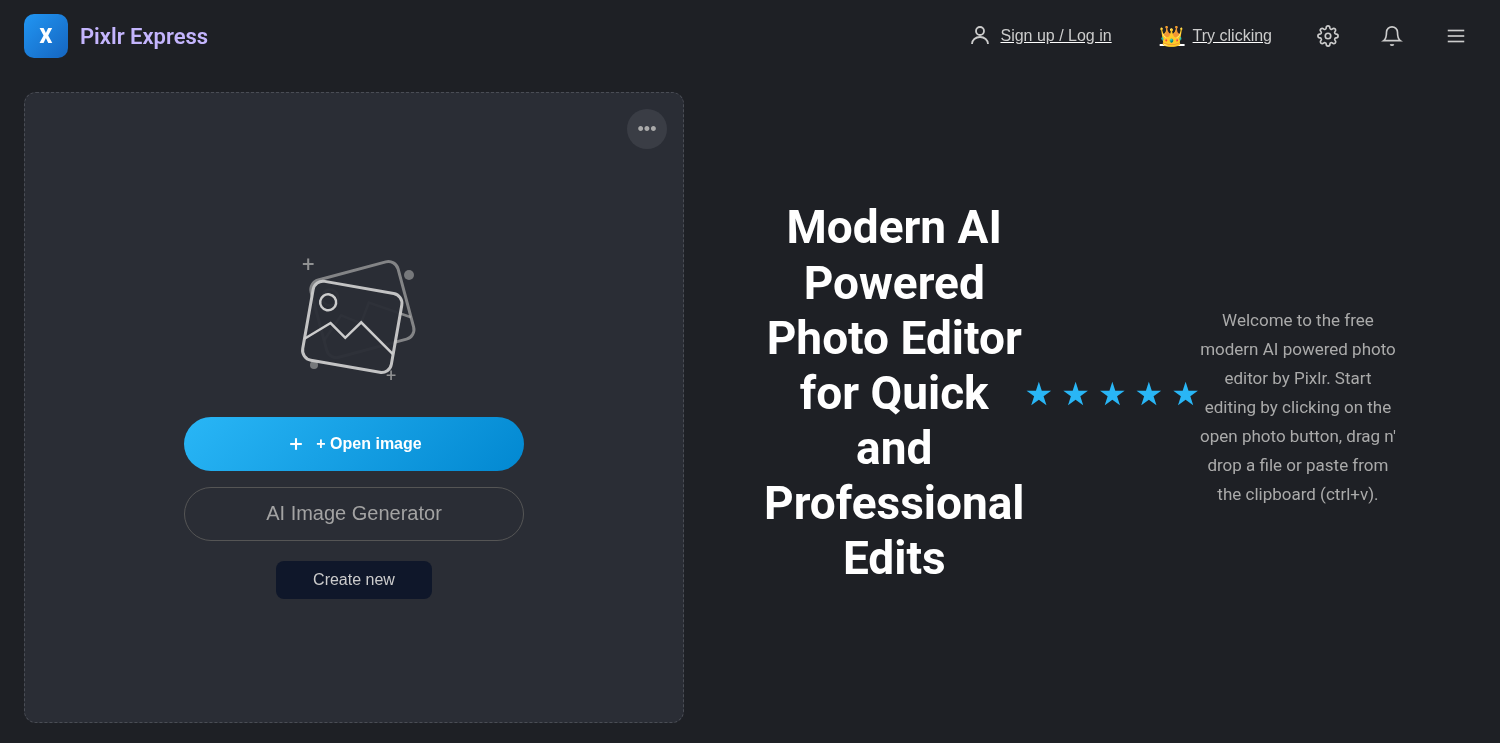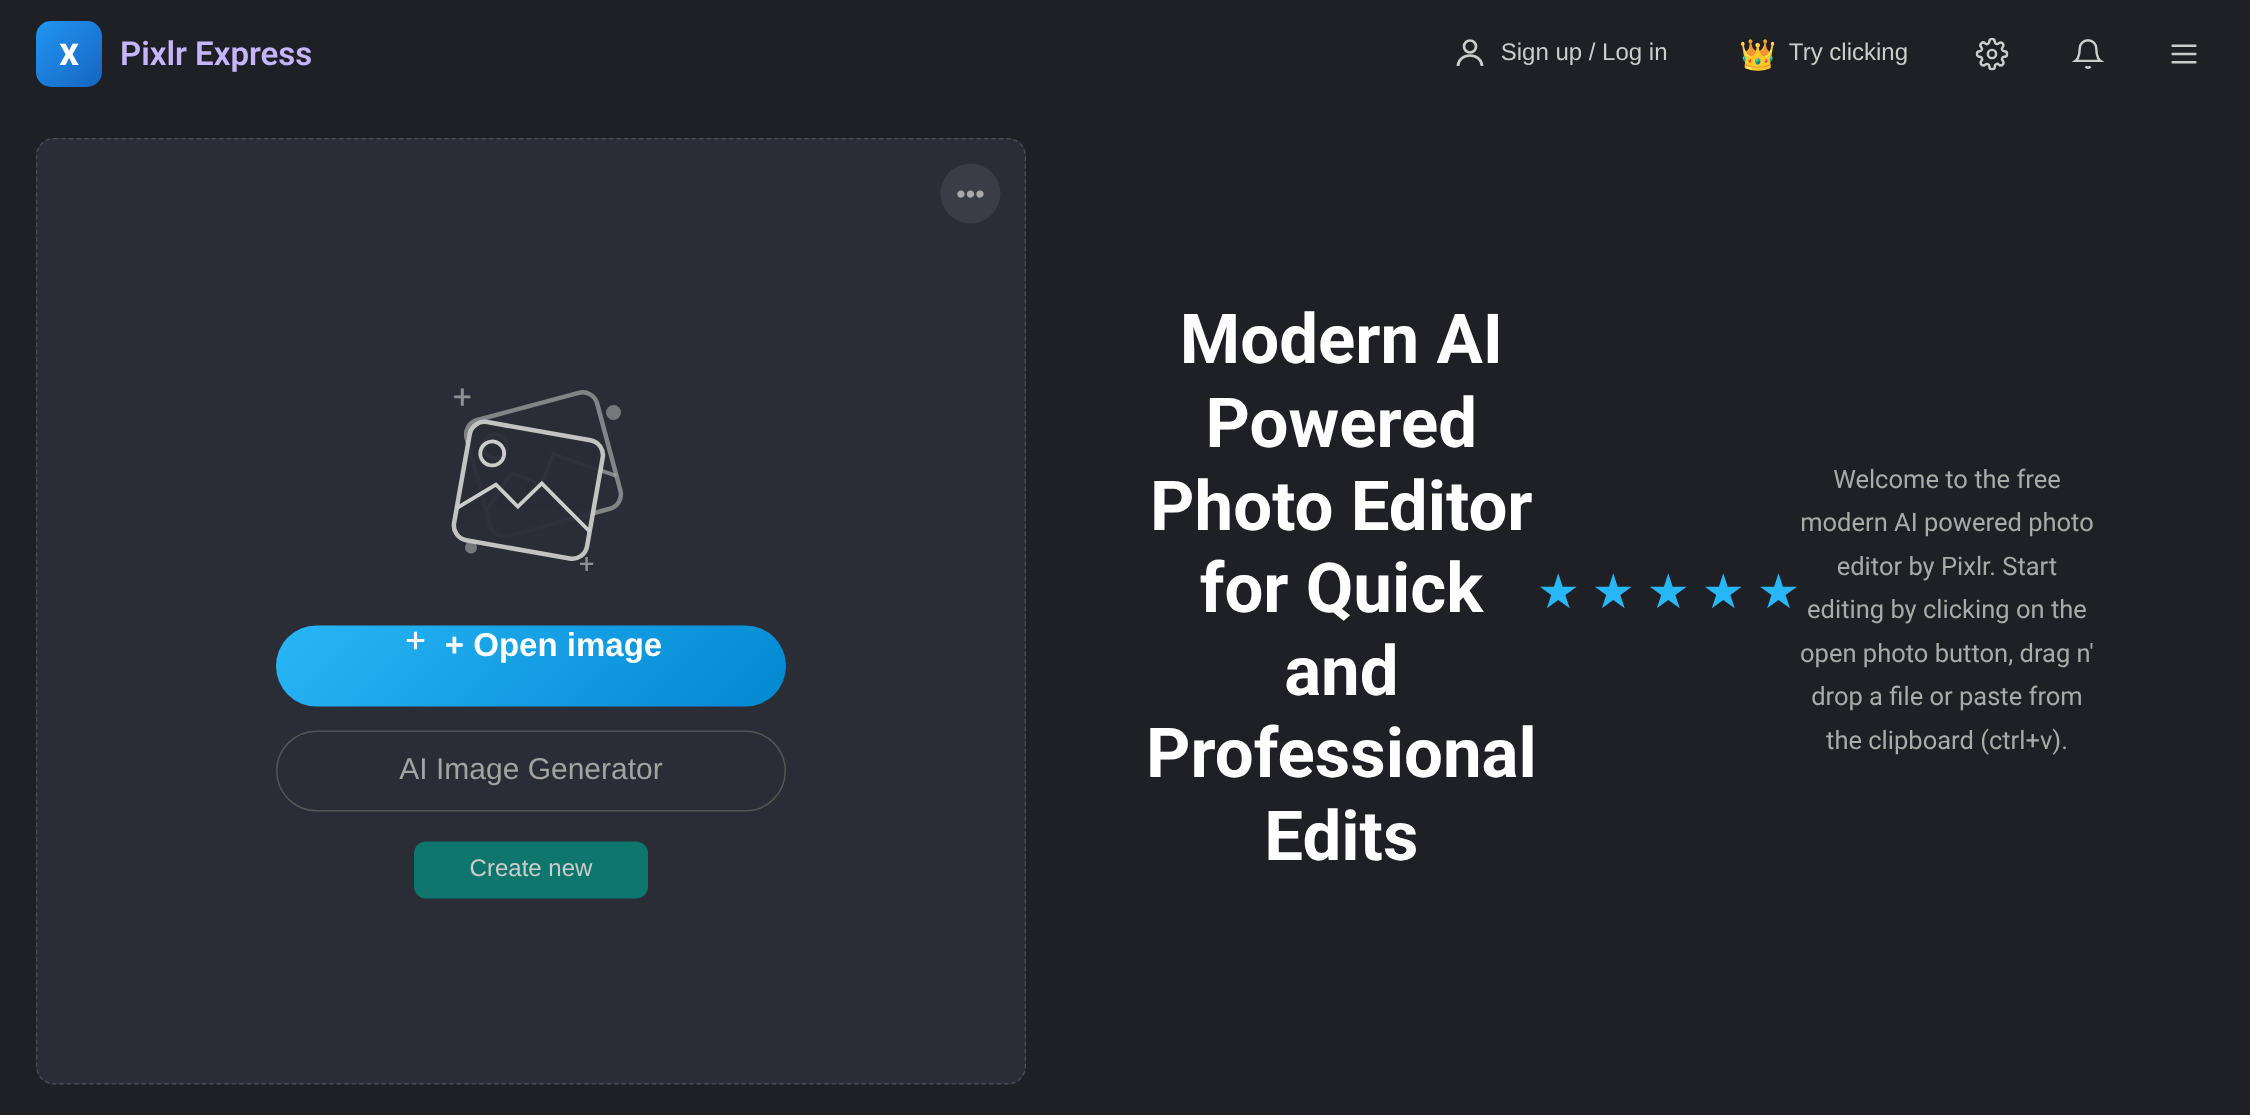--- a/index.html
+++ b/index.html
@@ -49,20 +49,21 @@
     .app-title {
       font-size: 22px;
       font-weight: 600;
       color: #c4b5fd;
     }
 
     .header-right {
       display: flex;
       align-items: center;
       gap: 24px;
+      text-decoration: underline;
     }
 
     .sign-up-btn {
       display: flex;
       align-items: center;
       gap: 8px;
       color: #cccccc;
       font-size: 16px;
       cursor: pointer;
       background: none;
@@ -145,24 +146,25 @@
       font-size: 18px;
     }
 
     .open-image-btn {
       width: 340px;
       height: 54px;
       background: linear-gradient(135deg, #29b6f6, #0288d1);
       border: none;
       border-radius: 30px;
       color: #ffffff;
-      font-size: 22px;
+      font-size: 16px;
       font-weight: 600;
       cursor: pointer;
       display: flex;
+      align-items: center;
       justify-content: center;
       gap: 10px;
       margin-bottom: 16px;
     }
 
     .ai-generator-btn {
       width: 340px;
       height: 54px;
       background: transparent;
       border: 1.5px solid #555;
@@ -171,21 +173,21 @@
       font-size: 20px;
       font-weight: 500;
       cursor: pointer;
       display: flex;
       align-items: center;
       justify-content: center;
       margin-bottom: 20px;
     }
 
     .create-new-btn {
-      background: #0f766e;
+      background: #0f172a;
       border: none;
       border-radius: 8px;
       color: #cccccc;
       font-size: 16px;
       padding: 10px 37px;
       cursor: pointer;
     }
 
     
     .right-panel {

